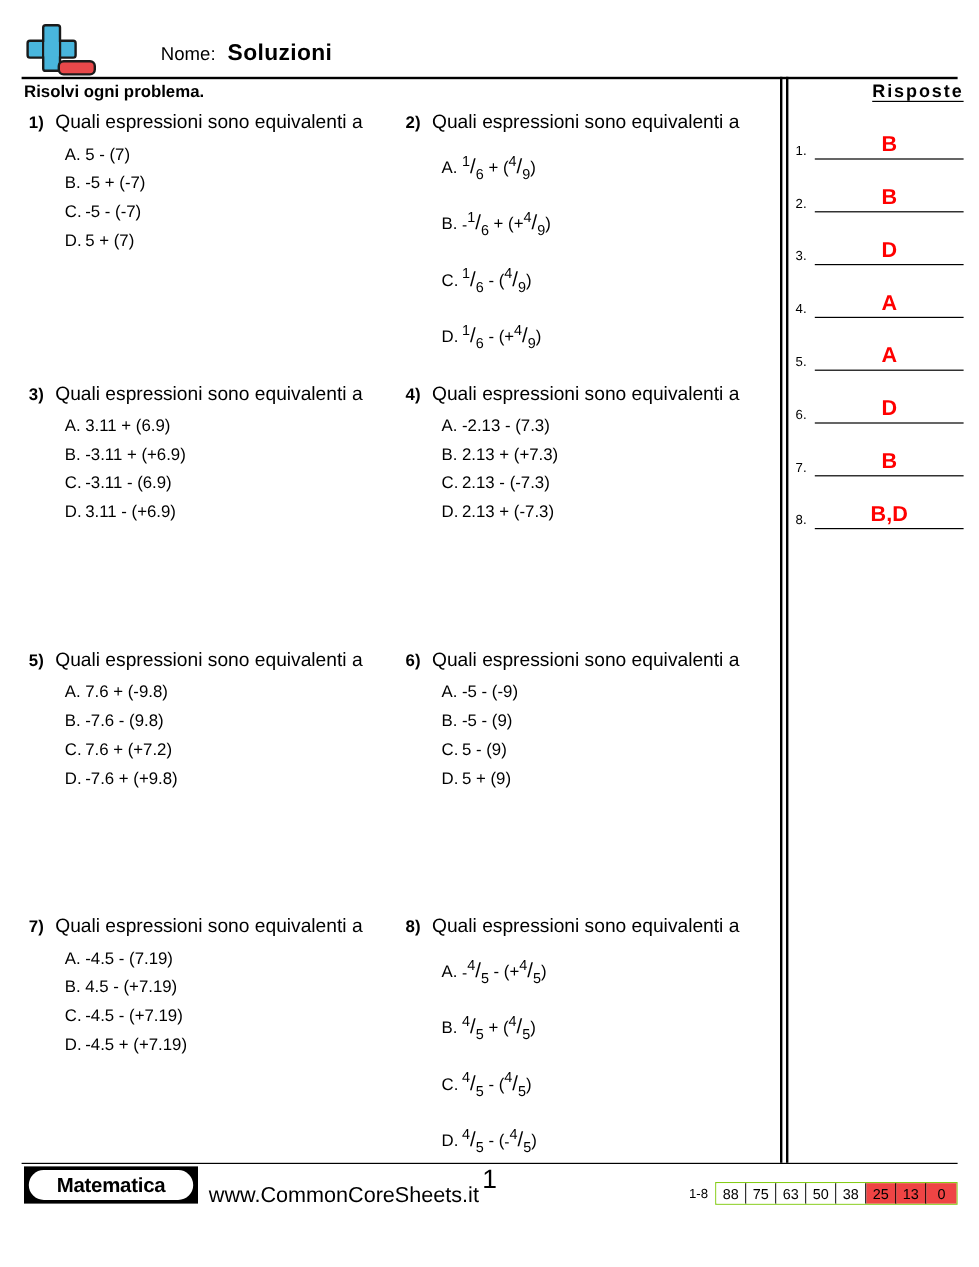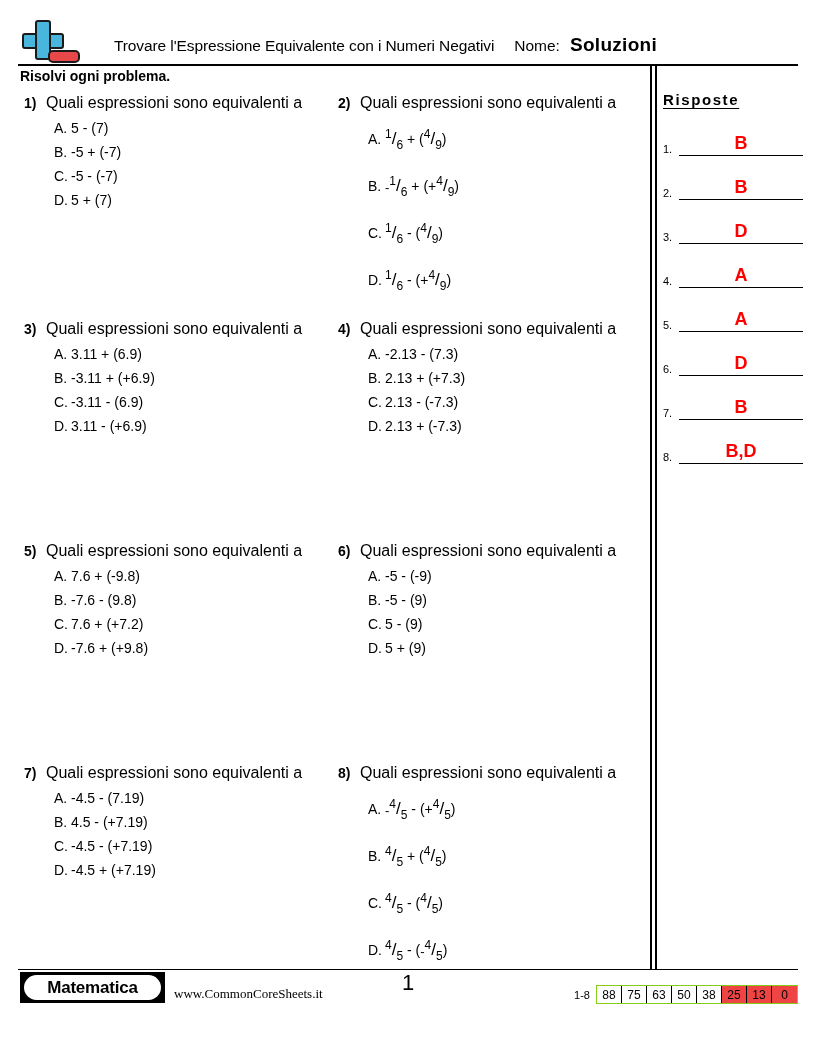--- a/index.html
+++ b/index.html
@@ -144,28 +144,27 @@
     height: 100%;
     background: #000;
   }
   .answers {
     position: absolute;
     left: 663px;
     top: 68px;
     width: 140px;
   }
   .answers-title {
-    text-align: left;
+    text-align: right;
     font-size: 15px;
     font-weight: bold;
     letter-spacing: 1.6px;
     text-decoration: underline;
     text-underline-offset: 3px;
     padding-bottom: 4px;
-    margin-top: 23px;
   }
   .ans-row {
     display: flex;
     align-items: flex-end;
     height: 42px;
     margin-top: 2px;
   }
   .ans-num {
     font-size: 11px;
     width: 16px;
@@ -273,22 +272,21 @@
     font-weight: bold;
     display: flex;
     align-items: center;
     justify-content: center;
     letter-spacing: -0.2px;
   }
   .site {
     position: absolute;
     left: 174px;
     top: 986px;
-    font-size: 13px;
-    font-family: Liberation Serif, serif;
+    font-size: 18px;
   }
   .page-num {
     position: absolute;
     left: 0;
     top: 970px;
     width: 816px;
     text-align: center;
     font-size: 22px;
   }
   .scale {
@@ -329,21 +327,20 @@
 <div class="page">
 
   <div class="header">
     <div class="logo">
       <div class="plus-h"></div>
       <div class="plus-v"></div>
       <div class="plus-fill"></div>
       <div class="minus"></div>
     </div>
     <div class="title-row">
-      <span class="doc-title">Trovare l'Espressione Equivalente con i Numeri Negativi</span>
       <span class="name-label">Nome:</span>
       <span class="name-value">Soluzioni</span>
     </div>
   </div>
   <div class="header-rule"></div>
 
   <div class="instruction">Risolvi ogni problema.</div>
 
   <div class="divider">
     <div class="l1"></div>

